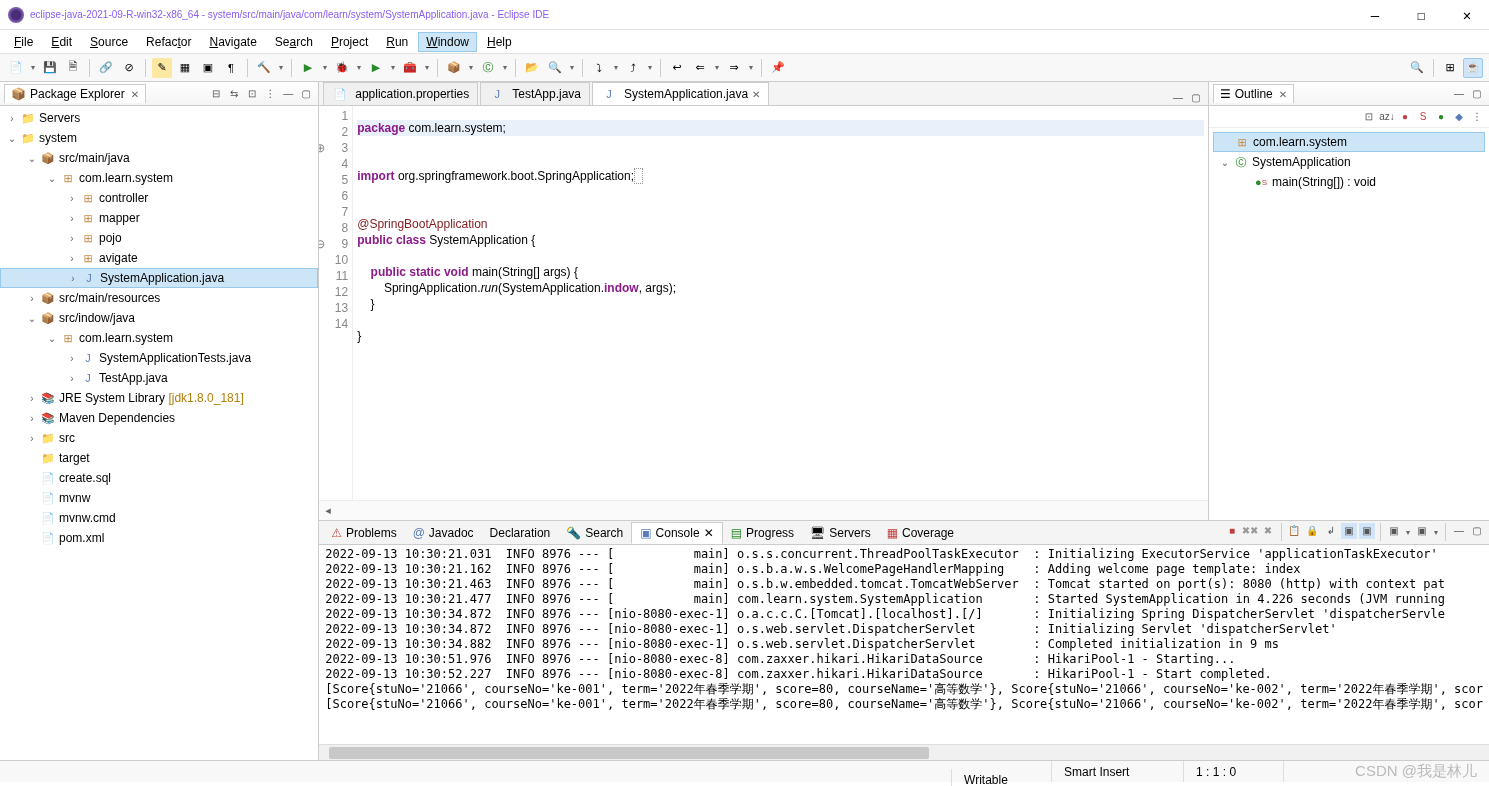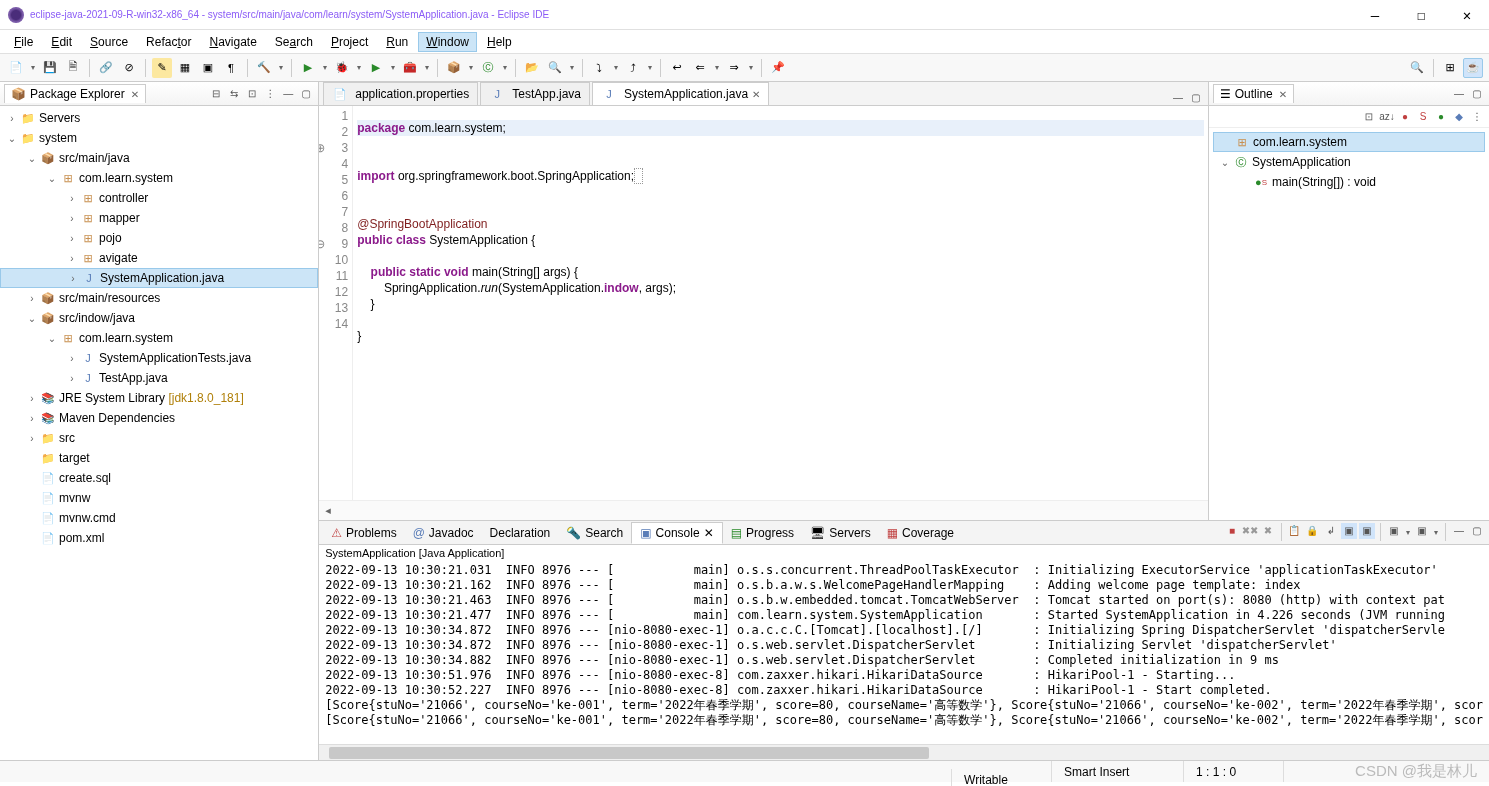--- a/index.html
+++ b/index.html
@@ -417,21 +417,20 @@
           <span class="tsep"></span>
           <span class="vtbtn">▣</span>
             <span class="tdrop">▾</span>
           <span class="vtbtn">▣</span>
             <span class="tdrop">▾</span>
           <span class="tsep"></span>
           <span class="vtbtn">—</span>
           <span class="vtbtn">▢</span>
         </div>
       </div>
-      <div class="console-title">SystemApplication [Java Application]</div>
       <div class="console" id="console-out">2022-09-13 10:30:21.031  INFO 8976 --- [           main] o.s.s.concurrent.ThreadPoolTaskExecutor  : Initializing ExecutorService 'applicationTaskExecutor'
 2022-09-13 10:30:21.162  INFO 8976 --- [           main] o.s.b.a.w.s.WelcomePageHandlerMapping    : Adding welcome page template: index
 2022-09-13 10:30:21.463  INFO 8976 --- [           main] o.s.b.w.embedded.tomcat.TomcatWebServer  : Tomcat started on port(s): 8080 (http) with context pat
 2022-09-13 10:30:21.477  INFO 8976 --- [           main] com.learn.system.SystemApplication       : Started SystemApplication in 4.226 seconds (JVM running
 2022-09-13 10:30:34.872  INFO 8976 --- [nio-8080-exec-1] o.a.c.c.C.[Tomcat].[localhost].[/]       : Initializing Spring DispatcherServlet 'dispatcherServle
 2022-09-13 10:30:34.872  INFO 8976 --- [nio-8080-exec-1] o.s.web.servlet.DispatcherServlet        : Initializing Servlet 'dispatcherServlet'
 2022-09-13 10:30:34.882  INFO 8976 --- [nio-8080-exec-1] o.s.web.servlet.DispatcherServlet        : Completed initialization in 9 ms
 2022-09-13 10:30:51.976  INFO 8976 --- [nio-8080-exec-8] com.zaxxer.hikari.HikariDataSource       : HikariPool-1 - Starting...
 2022-09-13 10:30:52.227  INFO 8976 --- [nio-8080-exec-8] com.zaxxer.hikari.HikariDataSource       : HikariPool-1 - Start completed.
 [Score{stuNo='21066', courseNo='ke-001', term='2022年春季学期', score=80, courseName='高等数学'}, Score{stuNo='21066', courseNo='ke-002', term='2022年春季学期', scor

